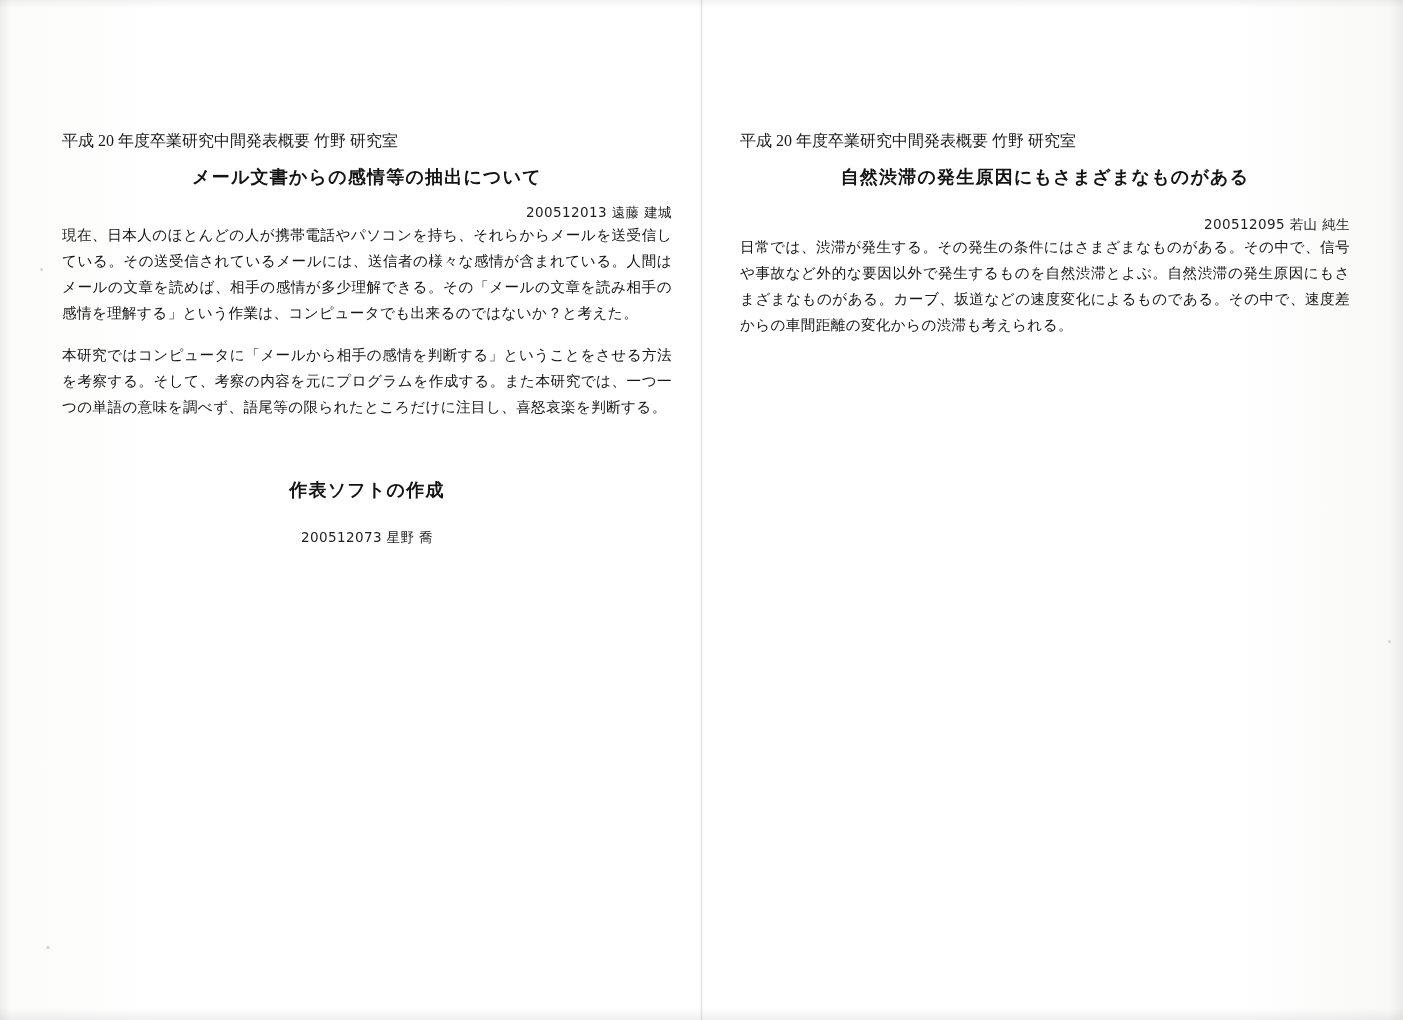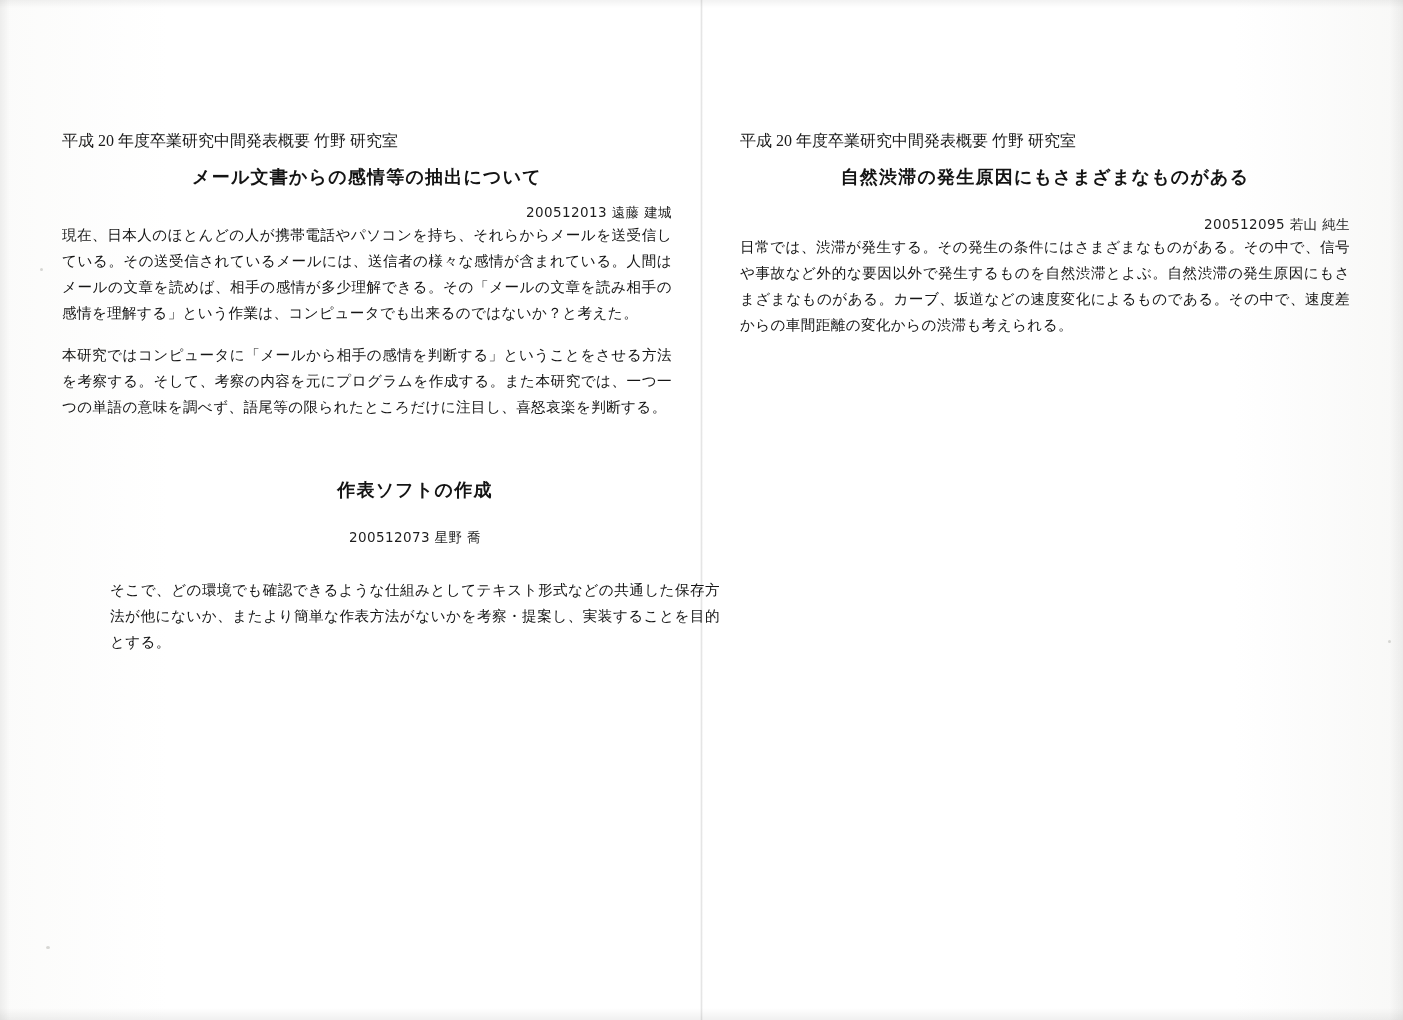--- a/index.html
+++ b/index.html
@@ -118,25 +118,24 @@
 
     <div class="article pos" style="top:165px; left:0; width:610px;">
       <div class="article-title">メール文書からの感情等の抽出について</div>
       <div class="article-byline" style="margin-top:15px;">200512013 遠藤 建城</div>
       <div class="article-body" style="">
         <p>現在、日本人のほとんどの人が携帯電話やパソコンを持ち、それらからメールを送受信している。その送受信されているメールには、送信者の様々な感情が含まれている。人間はメールの文章を読めば、相手の感情が多少理解できる。その「メールの文章を読み相手の感情を理解する」という作業は、コンピュータでも出来るのではないか？と考えた。</p>
         <p>本研究ではコンピュータに「メールから相手の感情を判断する」ということをさせる方法を考察する。そして、考察の内容を元にプログラムを作成する。また本研究では、一つ一つの単語の意味を調べず、語尾等の限られたところだけに注目し、喜怒哀楽を判断する。</p>
       </div>
     </div>
 
-    <div class="article pos" style="top:478px; left:0; width:610px;margin-left:48px;">
+    <div class="article pos" style="top:478px; left:0; width:610px;">
       <div class="article-title">作表ソフトの作成</div>
       <div class="article-byline" style="margin-top:27px;text-align:center;">200512073 星野 喬</div>
       <div class="article-body" style="margin-top:30px;">
-        <p>そこで、どの環境でも確認できるような仕組みとしてテキスト形式などの共通した保存方法が他にないか、またより簡単な作表方法がないかを考察・提案し、実装することを目的とする。</p>
       </div>
     </div>
 
   </div>
 
   <div class="column column-right">
 
     <div class="pos" style="top:131px; left:0; width:610px;">平成 20 年度卒業研究中間発表概要 竹野 研究室</div>
 
     <div class="article pos" style="top:165px; left:0; width:610px;">

